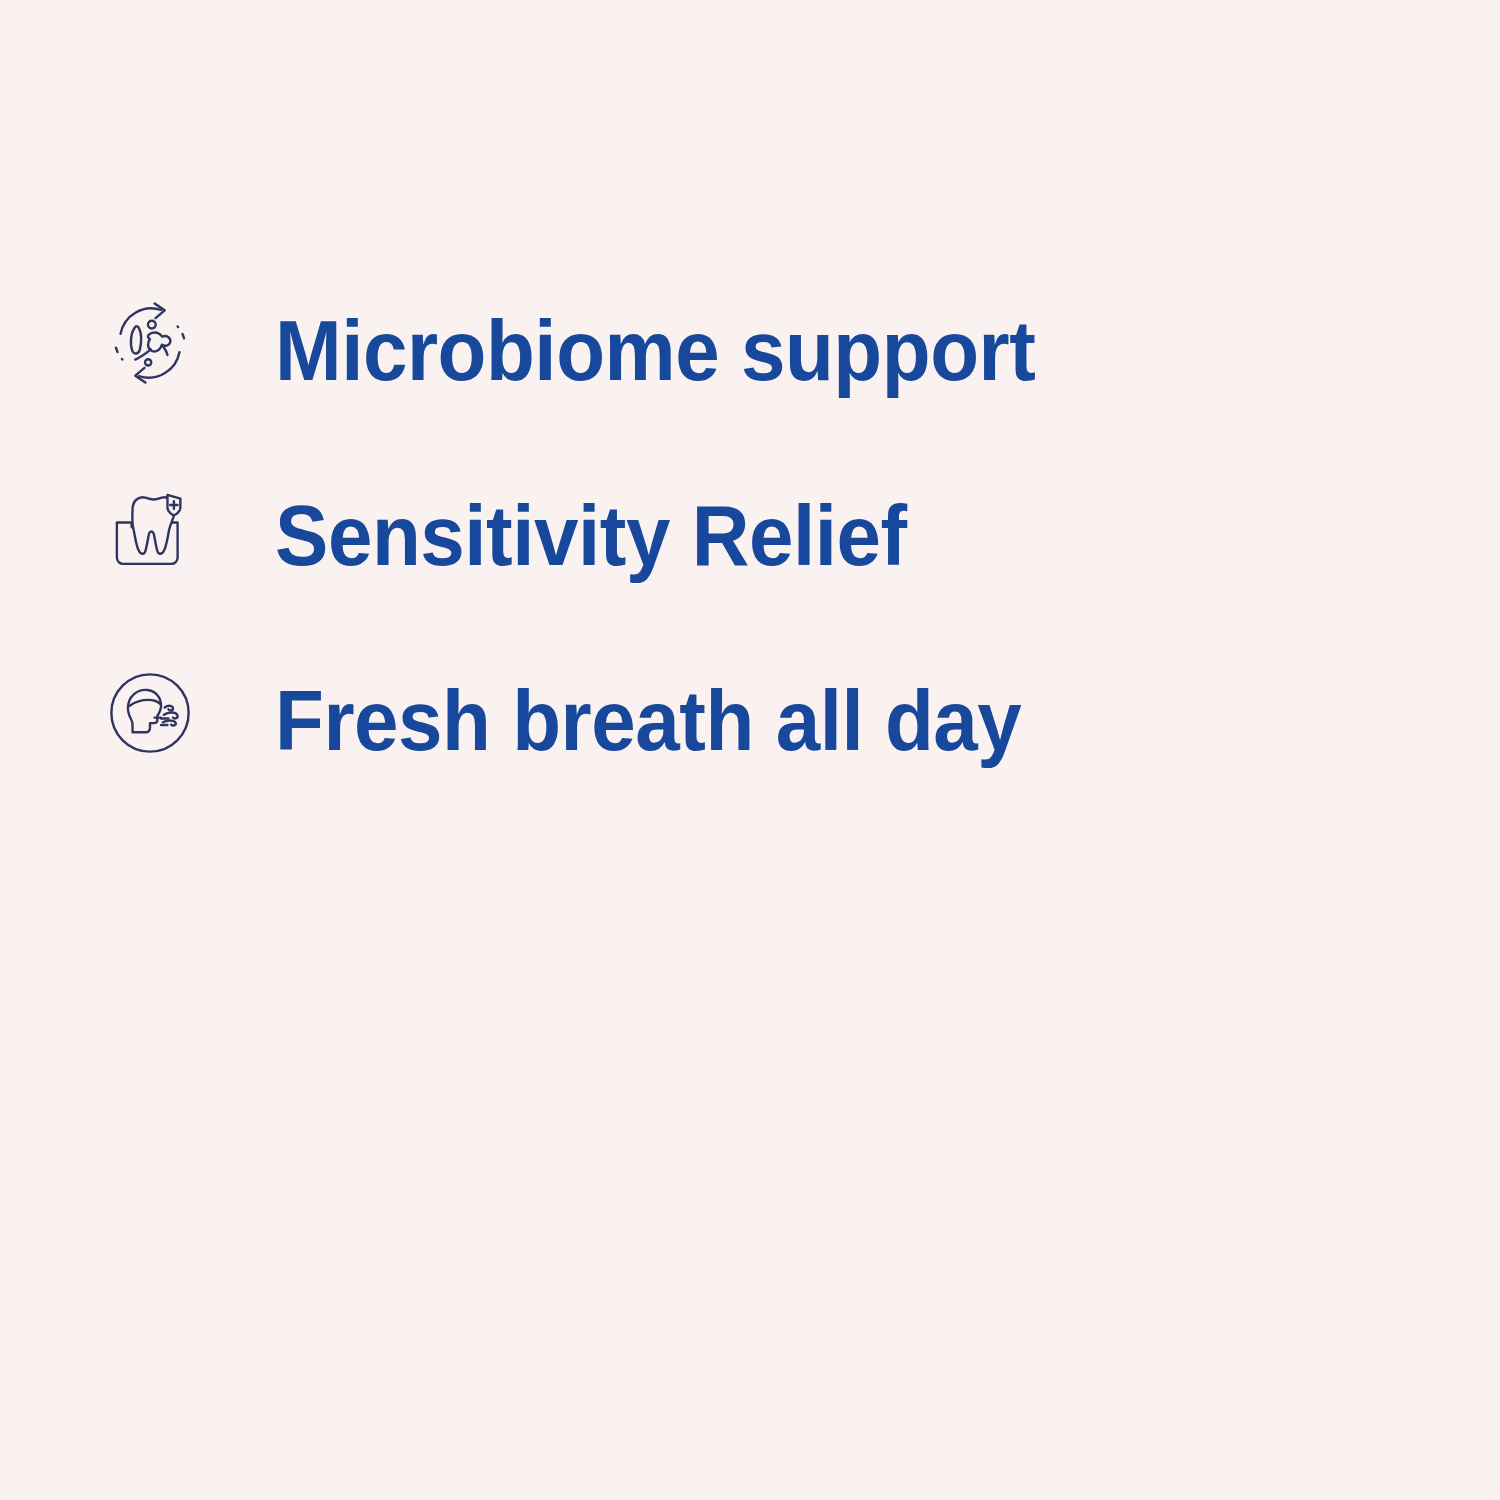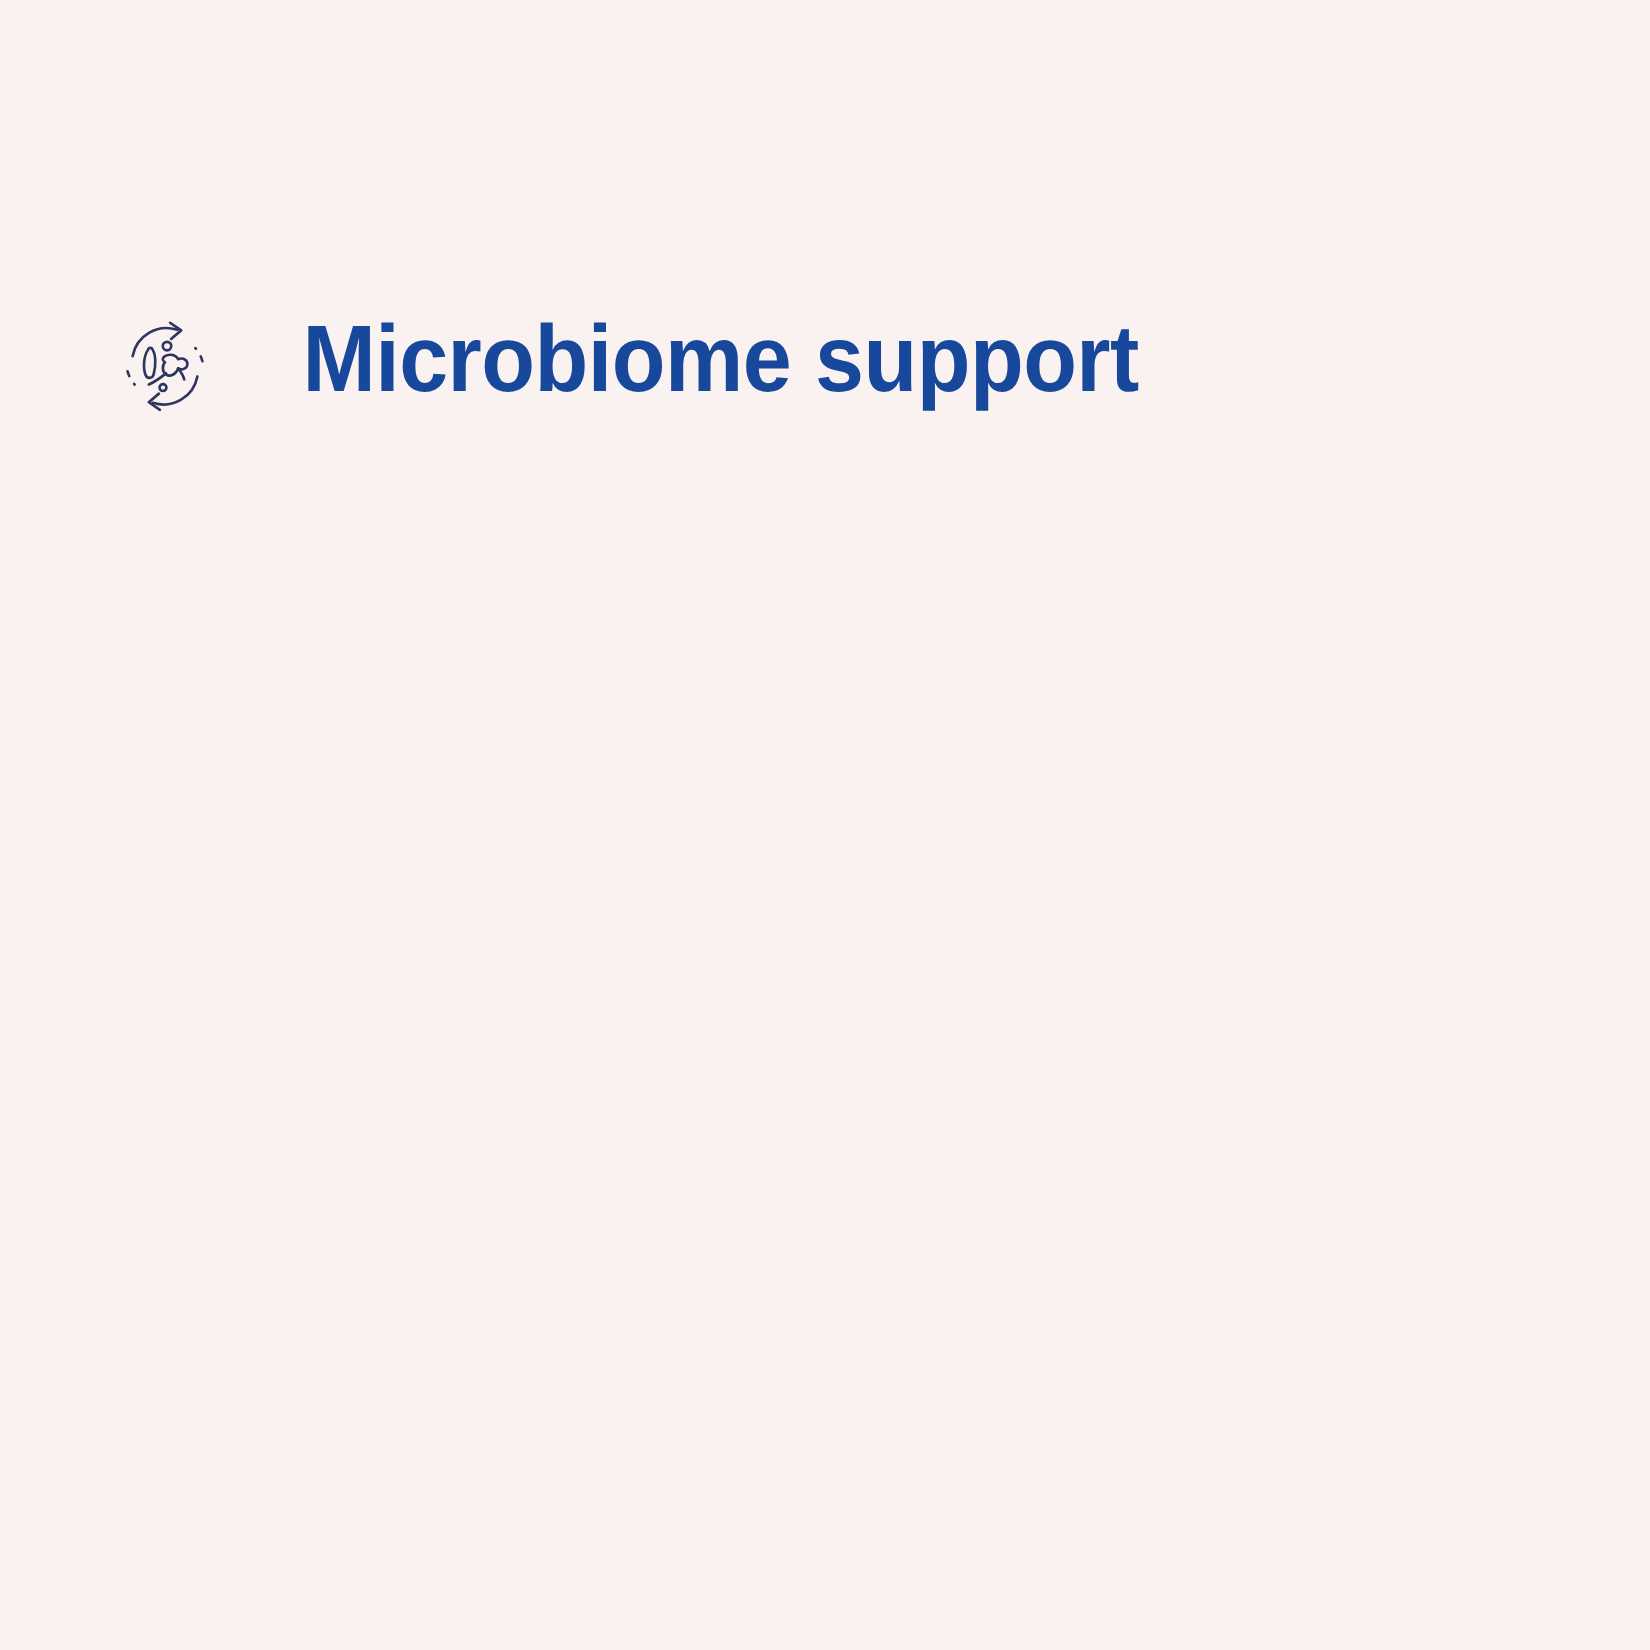--- a/index.html
+++ b/index.html
@@ -24,21 +24,21 @@
   #benefits-list {
     position: absolute;
     left: 100px;
     top: 283px;
     width: 1330px;
     display: flex;
     flex-direction: column;
   }
   .benefit-row {
     display: flex;
-    align-items: flex-start;
+    align-items: flex-end;
     height: 110px;
     margin-bottom: 75px;
   }
   .benefit-row:last-child {
     margin-bottom: 0;
   }
   .benefit-icon {
     width: 100px;
     min-width: 100px;
     height: 100px;
@@ -89,18 +89,61 @@
           <path d="M51 57 C46 61 41 65 34 68"></path>
           <path d="M63 52 C66 56 68 59 69 63"></path>
 
           <circle cx="52" cy="30" r="4.2"></circle>
           <circle cx="48" cy="71" r="3.4"></circle>
         </svg>
       </div>
       <div class="benefit-label">Microbiome support</div>
     </div>
 
+    <div class="benefit-row">
+      <div class="benefit-icon">
+        <svg viewBox="0 0 100 100" fill="none" stroke="#2e3560" stroke-width="2.6" stroke-linecap="round" stroke-linejoin="round">
+
+          <path d="M14 44 L30 44 L30 49 C34 52 40 53 46 53 C53 53 59 52 63 49 L63 44 L80 44
+                   L80 82 C80 86 77 89 73 89 L21 89 C17 89 14 86 14 82 Z"></path>
+
+          <path d="M31 30 C31 20 38 15 45 17 C48 18 51 19 54 19 C57 19 60 18 63 17
+                   C70 15 77 20 77 30 C77 38 73 43 71 51 C69 60 68 70 65 75
+                   C63 79 59 79 58 75 C56 68 55 60 54 56 C53 53 50 53 49 56
+                   C48 60 47 68 45 75 C44 79 40 79 38 75 C35 70 34 60 32 51 C30 43 31 36 31 30 Z" fill="#faf2f0"></path>
+
+          <path d="M69 14 L83 18 L83 28 C83 33 77 36 76 36 C75 36 69 33 69 28 Z" fill="#faf2f0"></path>
+          <path d="M76 21 L76 29"></path>
+          <path d="M72 25 L80 25"></path>
+        </svg>
+      </div>
+      <div class="benefit-label">Sensitivity Relief</div>
+    </div>
 
 
 
+    <div class="benefit-row">
+      <div class="benefit-icon">
+        <svg viewBox="0 0 100 100" fill="none" stroke="#2e3560" stroke-width="2.6" stroke-linecap="round" stroke-linejoin="round">
+
+          <circle cx="50" cy="50" r="42"></circle>
+
+          <path d="M26 45 C26 32 36 24 47 25 C56 26 62 33 62 42
+                   C62 47 60 50 58 53 L58 58 C58 60 56 61 54 61 L50 61
+                   L50 66 C50 69 48 71 45 71 L31 71 L31 62
+                   C31 58 28 55 27 51 C26.4 49 26 47 26 45 Z"></path>
+
+          <path d="M28 42 C34 38 43 35 52 36 C56 36.5 59 38 61 40"></path>
+
+          <path d="M55 55 L62 55"></path>
+
+          <path d="M66 44 C70 41 75 42 75 45 C75 47.5 71 48 70 46"></path>
+          <path d="M65 52 C71 48 79 49 80 53 C80.6 55.5 77 57 75 55"></path>
+          <path d="M64 60 C70 57 77 58 78 61 C78.6 63.4 75 64.6 73 62.6"></path>
+          <path d="M62 56 L70 56"></path>
+          <path d="M62 63 L69 63"></path>
+        </svg>
+      </div>
+      <div class="benefit-label">Fresh breath all day</div>
+    </div>
 
   </div>
 </div>
 
 </body></html>

